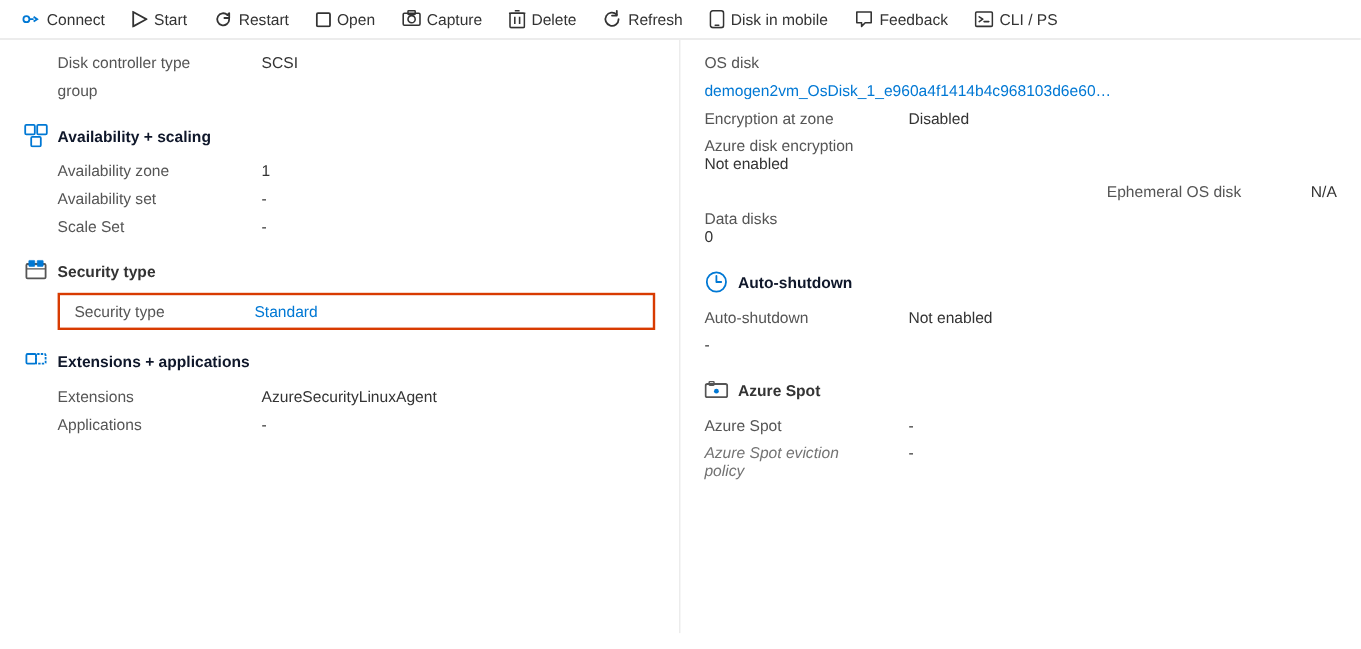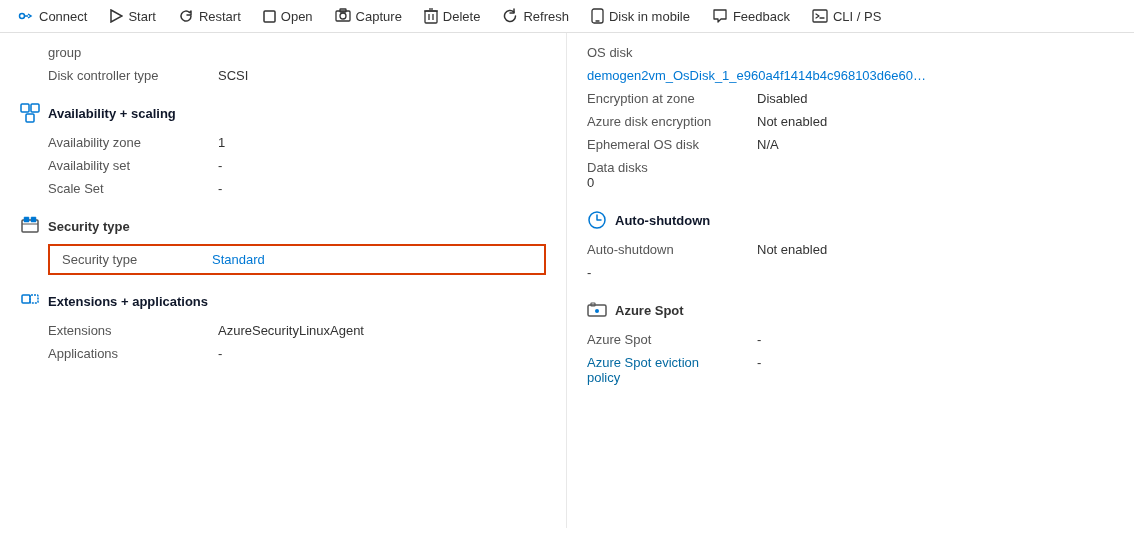--- a/index.html
+++ b/index.html
@@ -244,26 +244,26 @@
     <span>CLI / PS</span>
   </button>
 </div>
 
 <div class="content">
 
   <div class="left-panel">
 
     <div class="section">
       <div class="prop-row">
+        <span class="prop-label">Disk controller type</span>
+        <span class="prop-value">SCSI</span>
+      </div>
+      <div class="prop-row">
         <span class="prop-label">group</span>
         <span class="prop-value"></span>
-      </div>
-      <div class="prop-row">
-        <span class="prop-label">Disk controller type</span>
-        <span class="prop-value">SCSI</span>
       </div>
     </div>
 
     <div class="section">
       <div class="section-header">
         <div class="section-icon">
           <svg width="20" height="20" viewBox="0 0 20 20" fill="none">
             <rect x="1" y="1" width="8" height="8" rx="1" stroke="#0078d4" stroke-width="1.5"></rect>
             <rect x="11" y="1" width="8" height="8" rx="1" stroke="#0078d4" stroke-width="1.5"></rect>
             <rect x="6" y="11" width="8" height="8" rx="1" stroke="#0078d4" stroke-width="1.5"></rect>
@@ -332,25 +332,25 @@
       <div class="prop-row" style="padding-left:0;">
         <span class="prop-label">OS disk</span>
       </div>
       <div class="prop-row" style="padding-left:0;">
         <span class="prop-value link truncated" style="color:#0078d4; cursor:pointer; max-width:340px; overflow:hidden; text-overflow:ellipsis; white-space:nowrap;">demogen2vm_OsDisk_1_e960a4f1414b4c968103d6e60be6</span>
       </div>
       <div class="prop-row" style="padding-left:0;">
         <span class="prop-label">Encryption at zone</span>
         <span class="prop-value">Disabled</span>
       </div>
-      <div class="prop-row" style="padding-left:0;">
+      <div class="prop-row" style="padding-left:0;flex-direction:column;">
         <span class="prop-label">Azure disk encryption</span>
         <span class="prop-value">Not enabled</span>
       </div>
-      <div class="prop-row" style="padding-left:0;">
+      <div class="prop-row" style="padding-left:0;justify-content:flex-end;">
         <span class="prop-label">Ephemeral OS disk</span>
         <span class="prop-value">N/A</span>
       </div>
       <div class="prop-row" style="padding-left:0;flex-direction:column;">
         <span class="prop-label">Data disks</span>
         <span class="prop-value">0</span>
       </div>
     </div>
 
     <div class="section">
@@ -381,19 +381,19 @@
             <circle cx="10" cy="11" r="2" fill="#0078d4"></circle>
           </svg>
         </div>
         <span class="section-title-bold">Azure Spot</span>
       </div>
       <div class="prop-row" style="padding-left:0;">
         <span class="prop-label">Azure Spot</span>
         <span class="prop-value">-</span>
       </div>
       <div class="prop-row" style="padding-left:0; align-items:flex-start;">
-        <span class="prop-label" style="min-width:170px; color:#0369a1;">Azure Spot eviction<br>policy</span>
+        <span class="prop-label" style="min-width:170px; color:#737373;font-style:italic;">Azure Spot eviction<br>policy</span>
         <span class="prop-value">-</span>
       </div>
     </div>
 
   </div>
 </div>
 
 </body></html>

